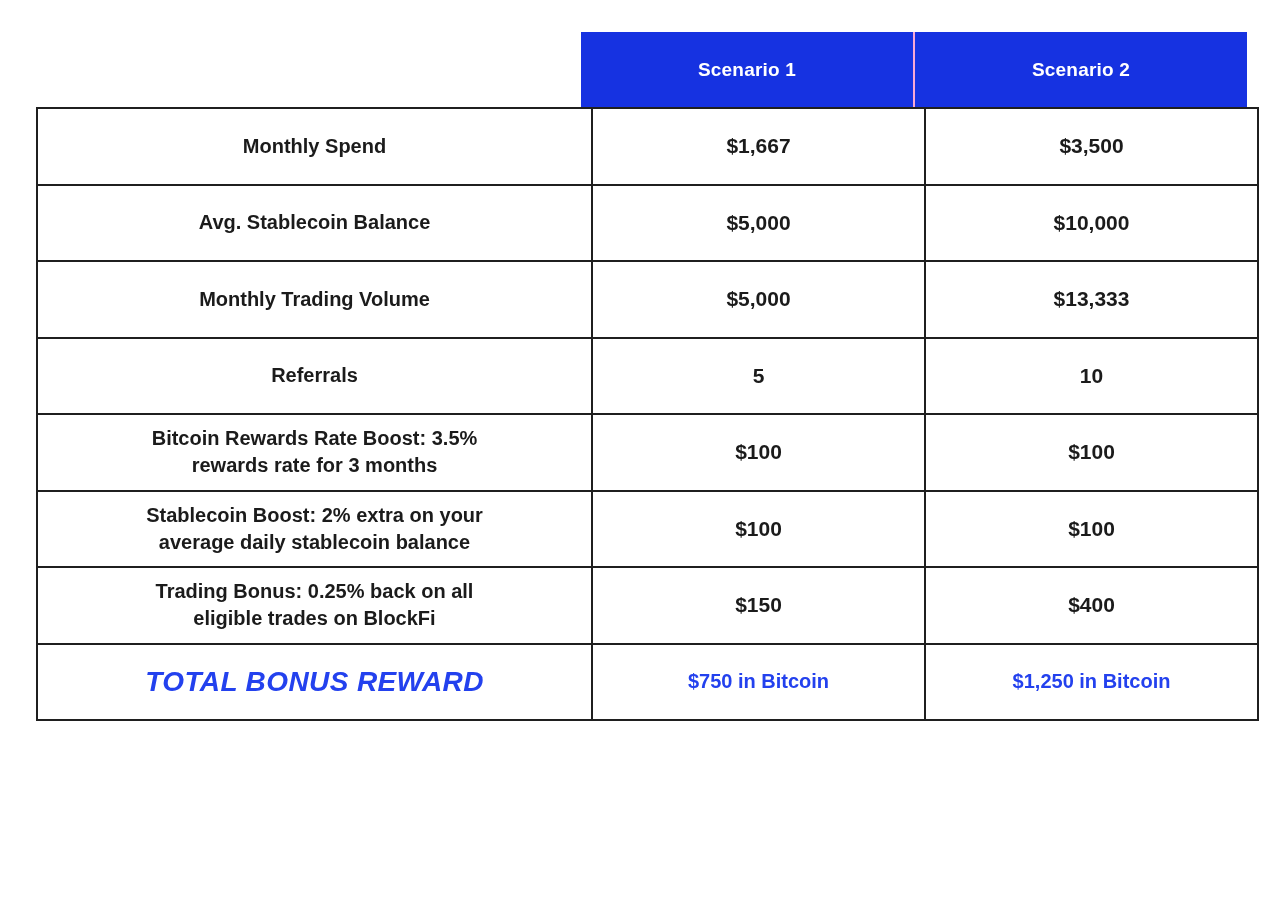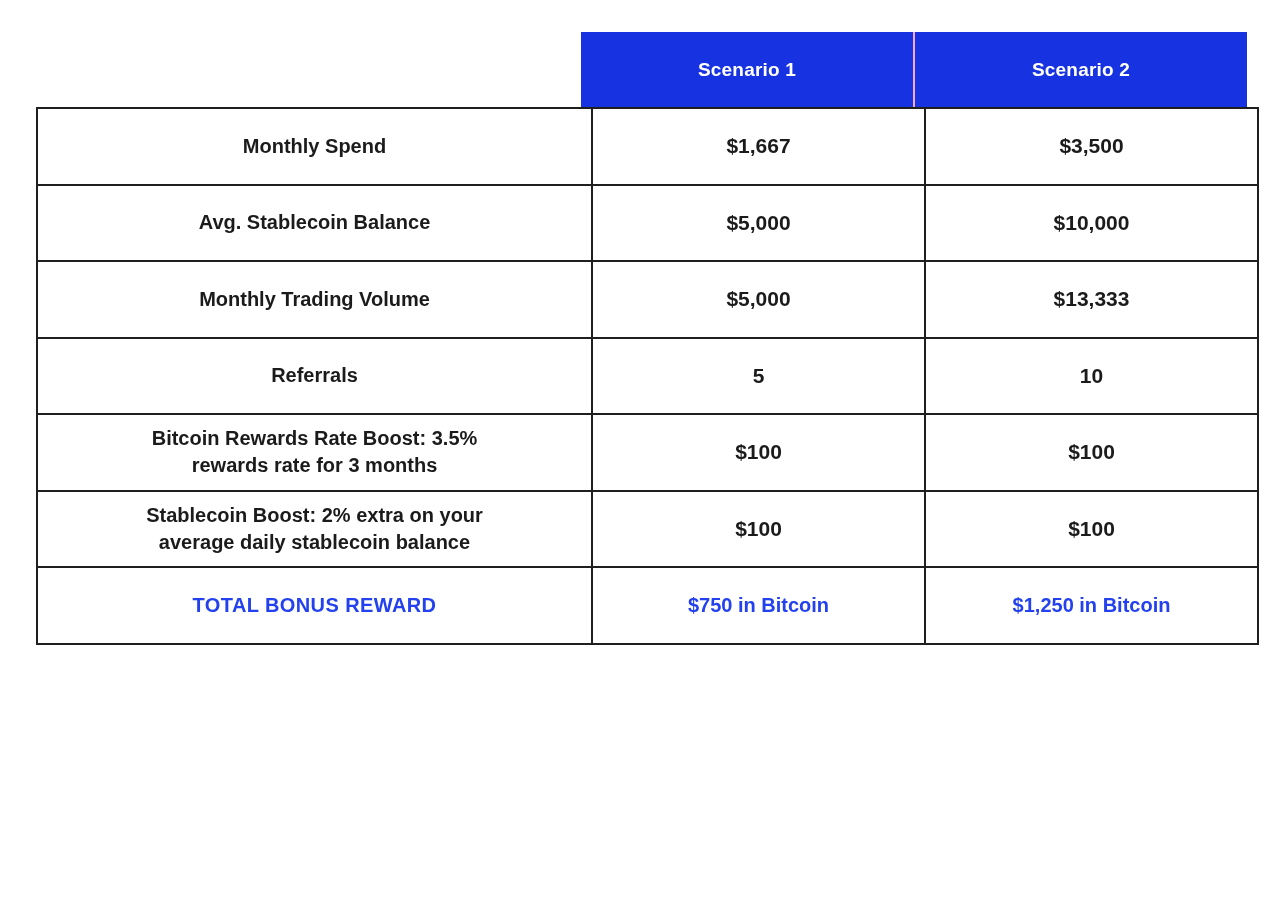--- a/index.html
+++ b/index.html
@@ -36,21 +36,21 @@
   td.label{
     font-size:20px;font-weight:600;line-height:1.35;white-space:pre-line;
     color:var(--body-text,#1b1b1b);
   }
   td.val{
     font-size:21px;font-weight:700;color:var(--body-text,#1b1b1b);
   }
   tr.total td{
     color:var(--total-text,#2341ee);font-weight:bold;
   }
-  tr.total td.label{font-size:20px;letter-spacing:.4px;}
+  tr.total td.label{font-size:28px;letter-spacing:.4px;font-style:italic;}
   tr.total td.val{font-size:20px;font-weight:bold;}
 </style>
 </head>
 <body>
 
 <div class="stage">
 
   <div class="header">
     <div class="hcell">Scenario 1</div>
     <div class="hcell hcell2">Scenario 2</div>
@@ -88,20 +88,26 @@
 rewards rate for 3 months</td>
         <td class="val">$100</td>
         <td class="val">$100</td>
       </tr>
       <tr>
         <td class="label">Stablecoin Boost: 2% extra on your
 average daily stablecoin balance</td>
         <td class="val">$100</td>
         <td class="val">$100</td>
       </tr>
+      <tr>
+        <td class="label">Trading Bonus: 0.25% back on all
+eligible trades on BlockFi</td>
+        <td class="val">$150</td>
+        <td class="val">$400</td>
+      </tr>
       <tr class="total">
         <td class="label">TOTAL BONUS REWARD</td>
         <td class="val">$750 in Bitcoin</td>
         <td class="val">$1,250 in Bitcoin</td>
       </tr>
     </tbody>
   </table>
 
 </div>
 

